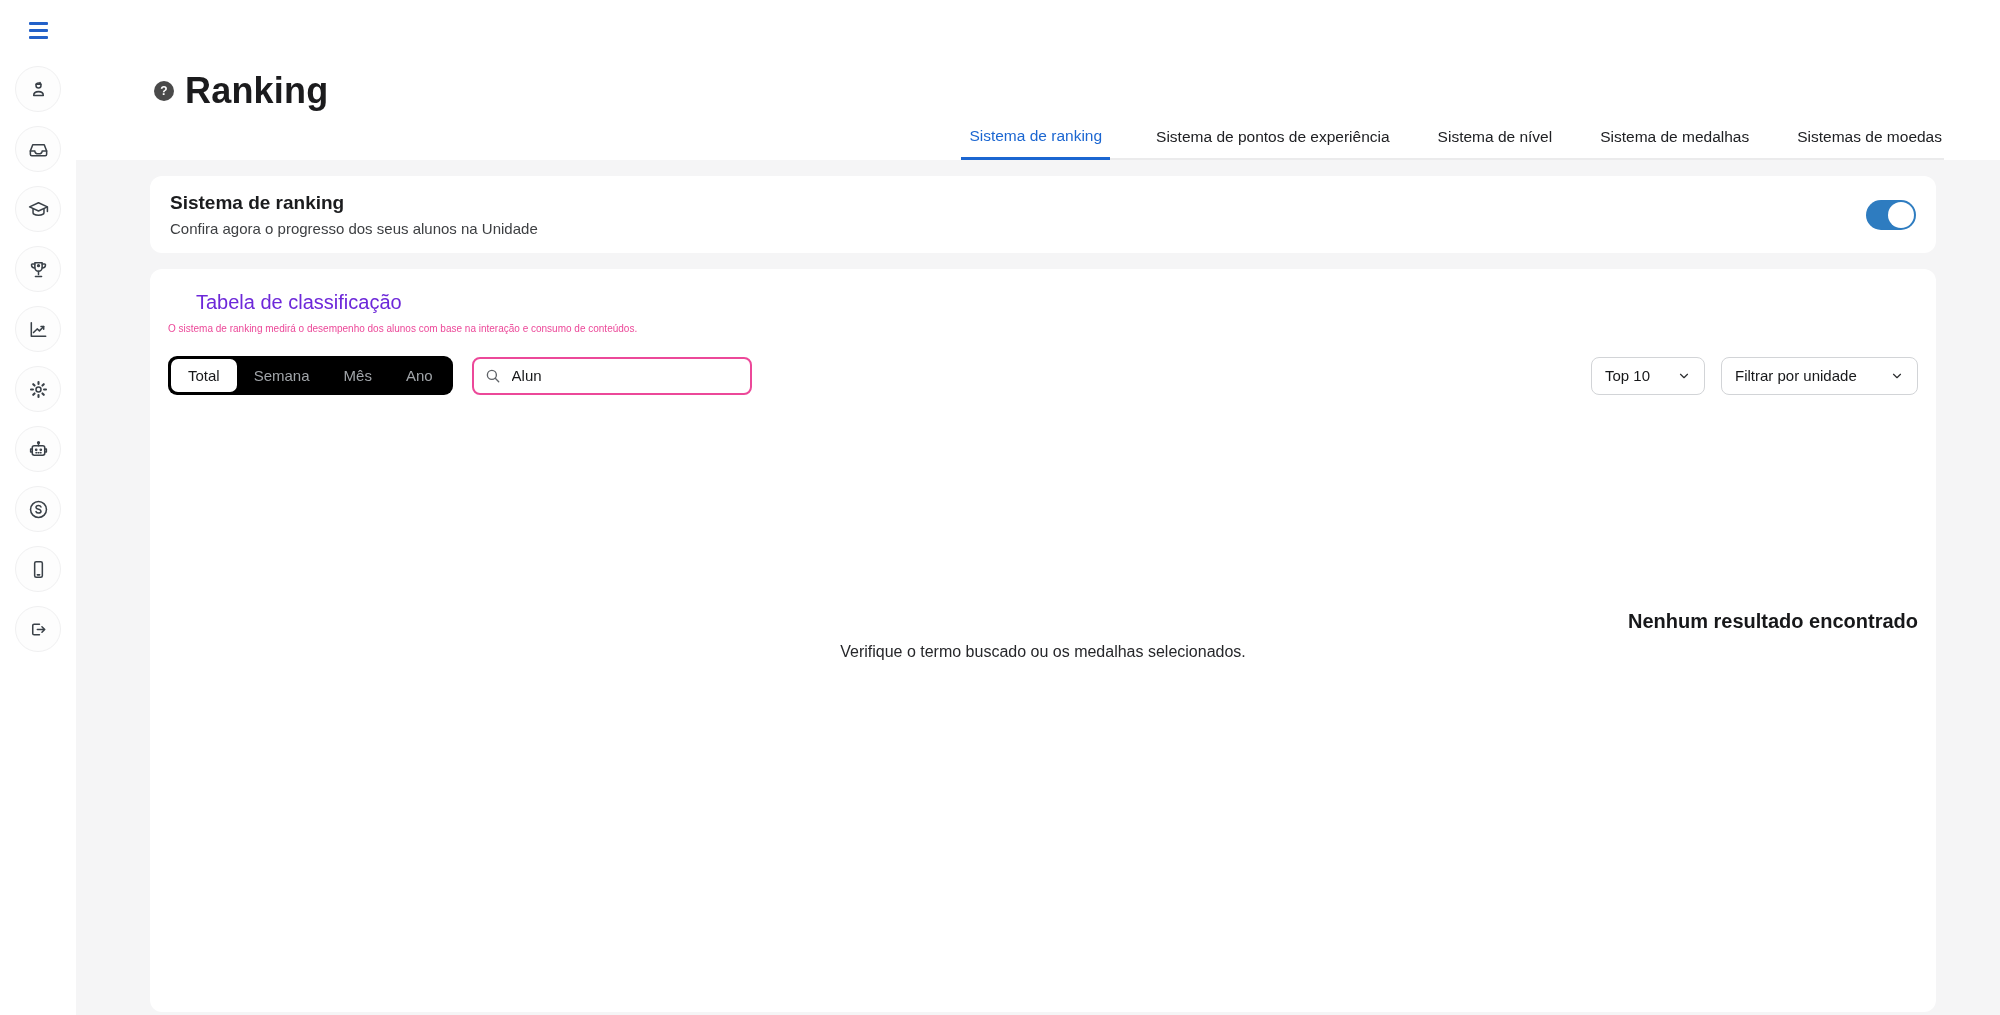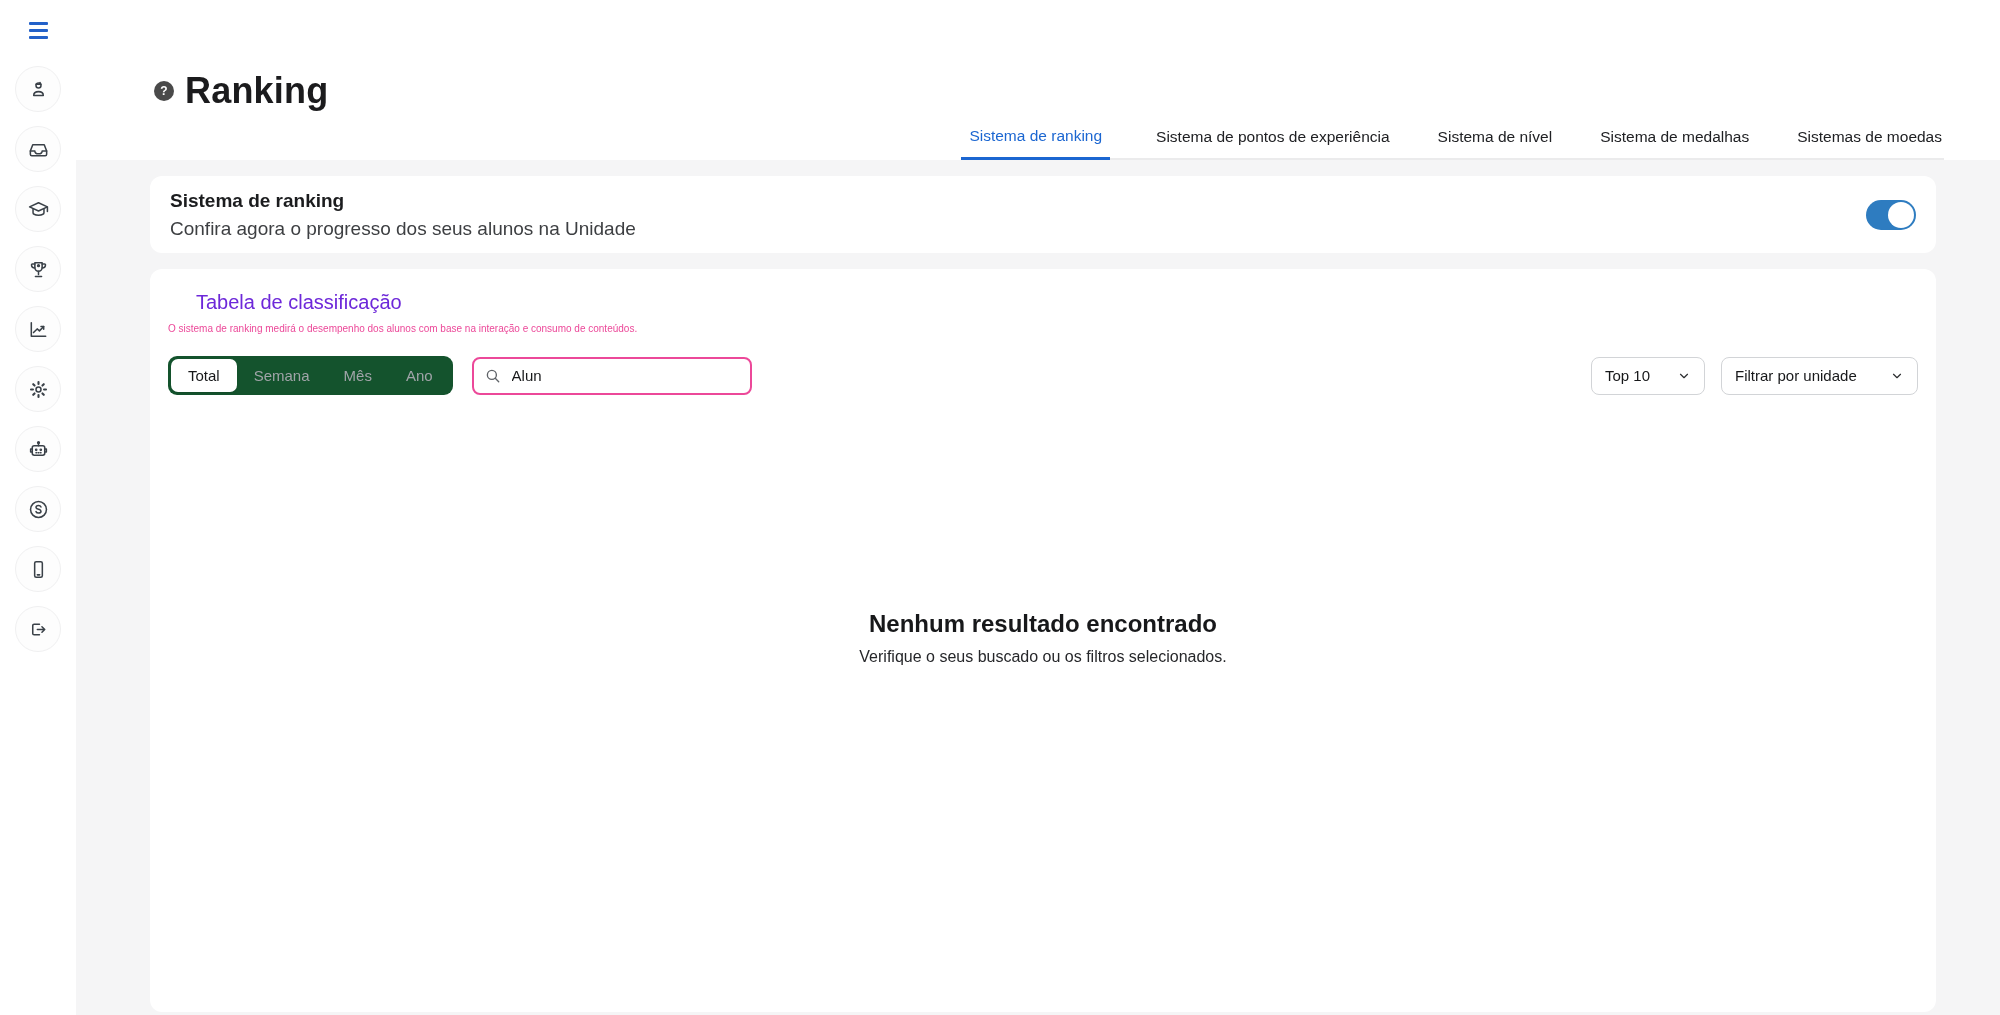--- a/index.html
+++ b/index.html
@@ -32,33 +32,33 @@
   .tab { padding:0 2px 12px 2px; font-size:15.5px; color:#202124; cursor:pointer; white-space:nowrap; }
   .tab.active { color:#1b66d1; font-weight:500; border-bottom:3px solid #1b66d1; margin-bottom:-2px;
                 padding-left:8px; padding-right:8px; }
 
   .content { flex:1; background:#f5f5f6; padding:16px 64px 0 74px; overflow:hidden; }
 
   
   .card { background:#fff; border-radius:12px; }
   .ranking-card { padding:16px 20px; display:flex; align-items:center; justify-content:space-between; height:77px; }
   .card-title { font-size:19px; font-weight:700; color:#1b1c1e; }
-  .card-sub { font-size:19px; color:#3d3f42; margin-top:6px; }
+  .card-sub { font-size:15px; color:#3d3f42; margin-top:6px; }
   .toggle { width:50px; height:30px; border-radius:15px; background:#2e7cc0; position:relative;
             cursor:pointer; border:none; flex:0 0 50px; }
   .toggle .knob { position:absolute; top:2px; right:2px; width:26px; height:26px; border-radius:50%;
                   background:#fff; }
 
   
   .table-card { margin-top:16px; padding:22px 18px; height:743px; }
   .table-title { font-size:20px; font-weight:400; color:#6d28d9;margin-left:28px; }
   .table-desc { font-size:10px; color:#ec4899; margin-top:9px; }
 
   .filters { margin-top:22px; display:flex; align-items:center; }
-  .segmented { display:inline-flex; background:#14532d; border-radius:9px; padding:3px; }
+  .segmented { display:inline-flex; background:#000000; border-radius:9px; padding:3px; }
   .seg-btn { border:none; background:transparent; font-family:inherit; font-size:15px; color:#a0a4a8;
              padding:8px 17px; border-radius:7px; cursor:pointer; white-space:nowrap; }
   .seg-btn.selected { background:#fff; color:#17181a; font-weight:500; box-shadow:0 1px 2px rgba(0,0,0,.10); }
 
   .search-wrap { position:relative; margin-left:19px; width:280px; height:38px; }
   .search-wrap svg { position:absolute; left:12px; top:10px; width:18px; height:18px; stroke:#5f6368;
                      fill:none; stroke-width:1.8; stroke-linecap:round; }
   .search-input { width:100%; height:100%; border:2px solid #ec4899; border-radius:8px;
                   padding:0 10px 0 38px; font-family:inherit; font-size:15px; color:#17181a; outline:none; }
 
@@ -69,21 +69,21 @@
   .select-btn svg { width:14px; height:14px; stroke:#2c2e30; fill:none; stroke-width:2;
                     stroke-linecap:round; stroke-linejoin:round; }
   .w-top { width:114px; }
   .w-unit { width:197px; }
   .date-btn { height:38px; width:313px; border:1px solid #d2d4d7; border-radius:8px; background:#fff;
               display:flex; align-items:center; gap:11px; padding:0 14px; font-family:inherit;
               font-size:15.5px; font-weight:500; color:#17181a; cursor:pointer; }
   .date-btn svg { width:19px; height:19px; stroke:#2c2e30; fill:none; stroke-width:1.6; stroke-linecap:round; }
 
   .empty { text-align:center; margin-top:215px; }
-  .empty-title { font-size:24px; font-weight:700; color:#17181a; }
+  .empty-title { font-size:20px; font-weight:700; color:#17181a;text-align:right; }
   .empty-sub { font-size:16px; color:#26272a; margin-top:10px; }
 </style>
 </head>
 <body>
 
 <div class="app">
 
   <aside class="sidebar">
     <button class="menu-btn">
       <span></span>
@@ -218,19 +218,19 @@
               <span>Filtrar por unidade</span>
               <svg viewBox="0 0 24 24">
                   <path d="M6 9l6 6 6-6"></path>
                 </svg>
             </button>
           </div>
         </div>
 
         <div class="empty">
           <div class="empty-title">Nenhum resultado encontrado</div>
-          <div class="empty-sub">Verifique o seus buscado ou os filtros selecionados.</div>
+          <div class="empty-sub">Verifique o termo buscado ou os medalhas selecionados.</div>
         </div>
       </section>
 
     </div>
   </div>
 </div>
 
 </body></html>

